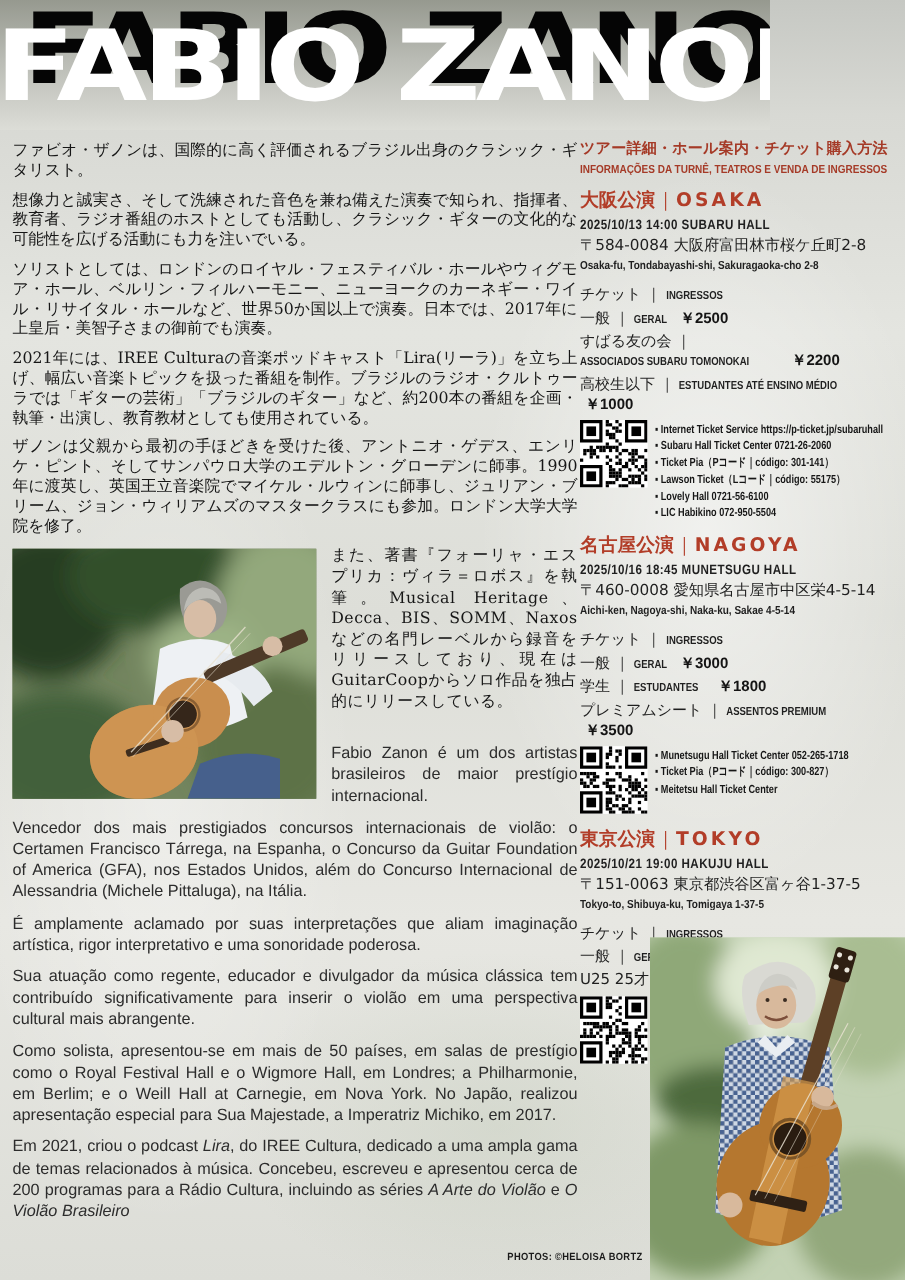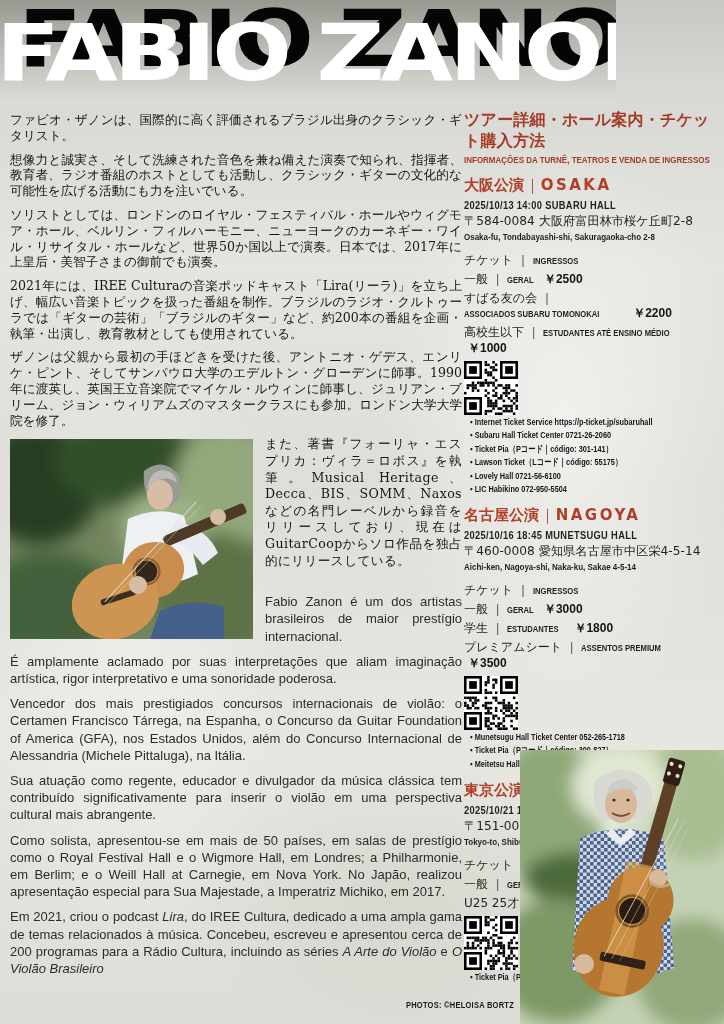--- a/index.html
+++ b/index.html
@@ -23,41 +23,41 @@
   .left-col{position:absolute;left:10px;top:112px;width:452px;}
   .jp{font-family:"DejaVu Serif",serif;font-size:12.6px;line-height:15.8px;text-align:justify;
       margin:0 0 8px;color:#161616;}
   .jp-aside{letter-spacing:.4px;line-height:16.6px;margin-bottom:24px;}
   .pt{font-family:"Liberation Sans",sans-serif;font-size:13px;line-height:17.2px;
       text-align:justify;margin:0 0 8px;color:#2c2c2c;}
   .photo-left{float:left;width:243px;height:200px;margin:3px 12px 4px 0;background:#5d7247;}
   .photo-left svg{display:block;width:100%;height:100%;}
   
   .right-col{position:absolute;left:464px;top:110px;width:254px;}
-  .rc-header-ja{font-family:"DejaVu Sans",sans-serif;font-weight:bold;font-size:16px;
+  .rc-header-ja{font-family:"DejaVu Sans",sans-serif;font-weight:bold;font-size:12px;
       color:#a53a27;letter-spacing:.2px;}
   .bcond{display:block;transform:scaleX(.86);transform-origin:0 0;white-space:nowrap;}
   .sx{display:inline-block;transform:scaleX(.82);transform-origin:0 60%;white-space:nowrap;}
   .rc-header-pt{font-family:"Liberation Sans",sans-serif;font-weight:bold;font-size:9.3px;
       color:#a53a27;margin-top:3px;}
   .concert{margin-top:11px;}
   .city-line{font-family:"DejaVu Sans",sans-serif;font-weight:bold;font-size:15px;color:#b23d28;}
   .city-en{letter-spacing:2.5px;}
   .city-sep{font-weight:normal;padding:0 1px;}
   .dt-line{font-family:"Liberation Sans",sans-serif;font-weight:bold;font-size:10.8px;
       color:#1f1f1f;margin-top:4px;letter-spacing:.4px;}
   .addr-ja{font-family:"DejaVu Sans",sans-serif;font-size:12.2px;color:#1f1f1f;margin-top:2px;}
   .addr-en{font-family:"Liberation Sans",sans-serif;font-weight:bold;font-size:9.3px;
       color:#1f1f1f;margin-top:2px;}
   .ticket-line{margin-top:7px;}
   .tk-ja{font-family:"DejaVu Sans",sans-serif;font-size:12px;color:#1f1f1f;}
   .caps{font-family:"Liberation Sans",sans-serif;font-weight:bold;font-size:9.3px;color:#1f1f1f;}
   .price-line{margin-top:2px;line-height:14.6px;}
   .amt{font-family:"Liberation Sans",sans-serif;font-weight:bold;font-size:12px;padding-left:4px;}
-  .outlets{display:flex;margin-top:5px;align-items:flex-start;flex-direction:column;}
+  .outlets{display:flex;margin-top:5px;align-items:flex-start;}
   .qr{width:54px;height:54px;flex:0 0 54px;background:#fff;}
   .qr svg{display:block;width:54px;height:54px;}
   .outlets ul{list-style:none;margin:0 0 0 6px;padding:0;width:125%;
       transform:scaleX(.78);transform-origin:0 0;}
   .outlets li{font-family:"Liberation Sans",sans-serif;font-weight:bold;font-size:9.4px;
       line-height:13.4px;color:#161616;white-space:nowrap;}
   .outlets li::before{content:"▪ ";}
   
   .photo-right{position:absolute;right:0;bottom:0;width:204px;height:274px;background:#c3d2b4;}
   .photo-right svg{display:block;width:100%;height:100%;}
@@ -121,22 +121,22 @@
         <circle cx="208" cy="78" r="8" fill="#d7bda6"></circle>
         <circle cx="128" cy="146" r="9" fill="#d7bda6"></circle>
         <path d="M150 172 q32 -14 64 -4 l0 32 l-74 0 z" fill="#46608c"></path>
       </svg>
     </div>
 
     <p class="jp jp-aside">また、著書『フォーリャ・エスプリカ：ヴィラ＝ロボス』を執筆。Musical Heritage、Decca、BIS、SOMM、Naxosなどの名門レーベルから録音をリリースしており、現在はGuitarCoopからソロ作品を独占的にリリースしている。</p>
 
     <div id="pt-paras">
         <p class="pt"><span>Fabio Zanon é um dos artistas brasileiros de maior prestígio internacional.</span></p>
+        <p class="pt"><span>Vencedor dos mais prestigiados concursos internacionais de violão: o Certamen Francisco Tárrega, na Espanha, o Concurso da Guitar Foundation of America (GFA), nos Estados Unidos, além do Concurso Internacional de Alessandria (Michele Pittaluga), na Itália.</span></p>
         <p class="pt"><span>É amplamente aclamado por suas interpretações que aliam imaginação artística, rigor interpretativo e uma sonoridade poderosa.</span></p>
-        <p class="pt"><span>Vencedor dos mais prestigiados concursos internacionais de violão: o Certamen Francisco Tárrega, na Espanha, o Concurso da Guitar Foundation of America (GFA), nos Estados Unidos, além do Concurso Internacional de Alessandria (Michele Pittaluga), na Itália.</span></p>
         <p class="pt"><span>Sua atuação como regente, educador e divulgador da música clássica tem contribuído significativamente para inserir o violão em uma perspectiva cultural mais abrangente.</span></p>
         <p class="pt"><span>Como solista, apresentou-se em mais de 50 países, em salas de prestígio como o Royal Festival Hall e o Wigmore Hall, em Londres; a Philharmonie, em Berlim; e o Weill Hall at Carnegie, em Nova York. No Japão, realizou apresentação especial para Sua Majestade, a Imperatriz Michiko, em 2017.</span></p>
         <p class="pt"><span>Em 2021, criou o podcast </span><i>Lira</i><span>, do IREE Cultura, dedicado a uma ampla gama de temas relacionados à música. Concebeu, escreveu e apresentou cerca de 200 programas para a Rádio Cultura, incluindo as séries </span><i>A Arte do Violão</i><span> e </span><i>O Violão Brasileiro</i></p>
       </div>
   </div>
 
   <div class="right-col">
     <div class="rc-header-ja">ツアー詳細・ホール案内・チケット購入方法</div>
     <div class="rc-header-pt">
         <span class="bcond">INFORMAÇÕES DA TURNÊ, TEATROS E VENDA DE INGRESSOS</span>

